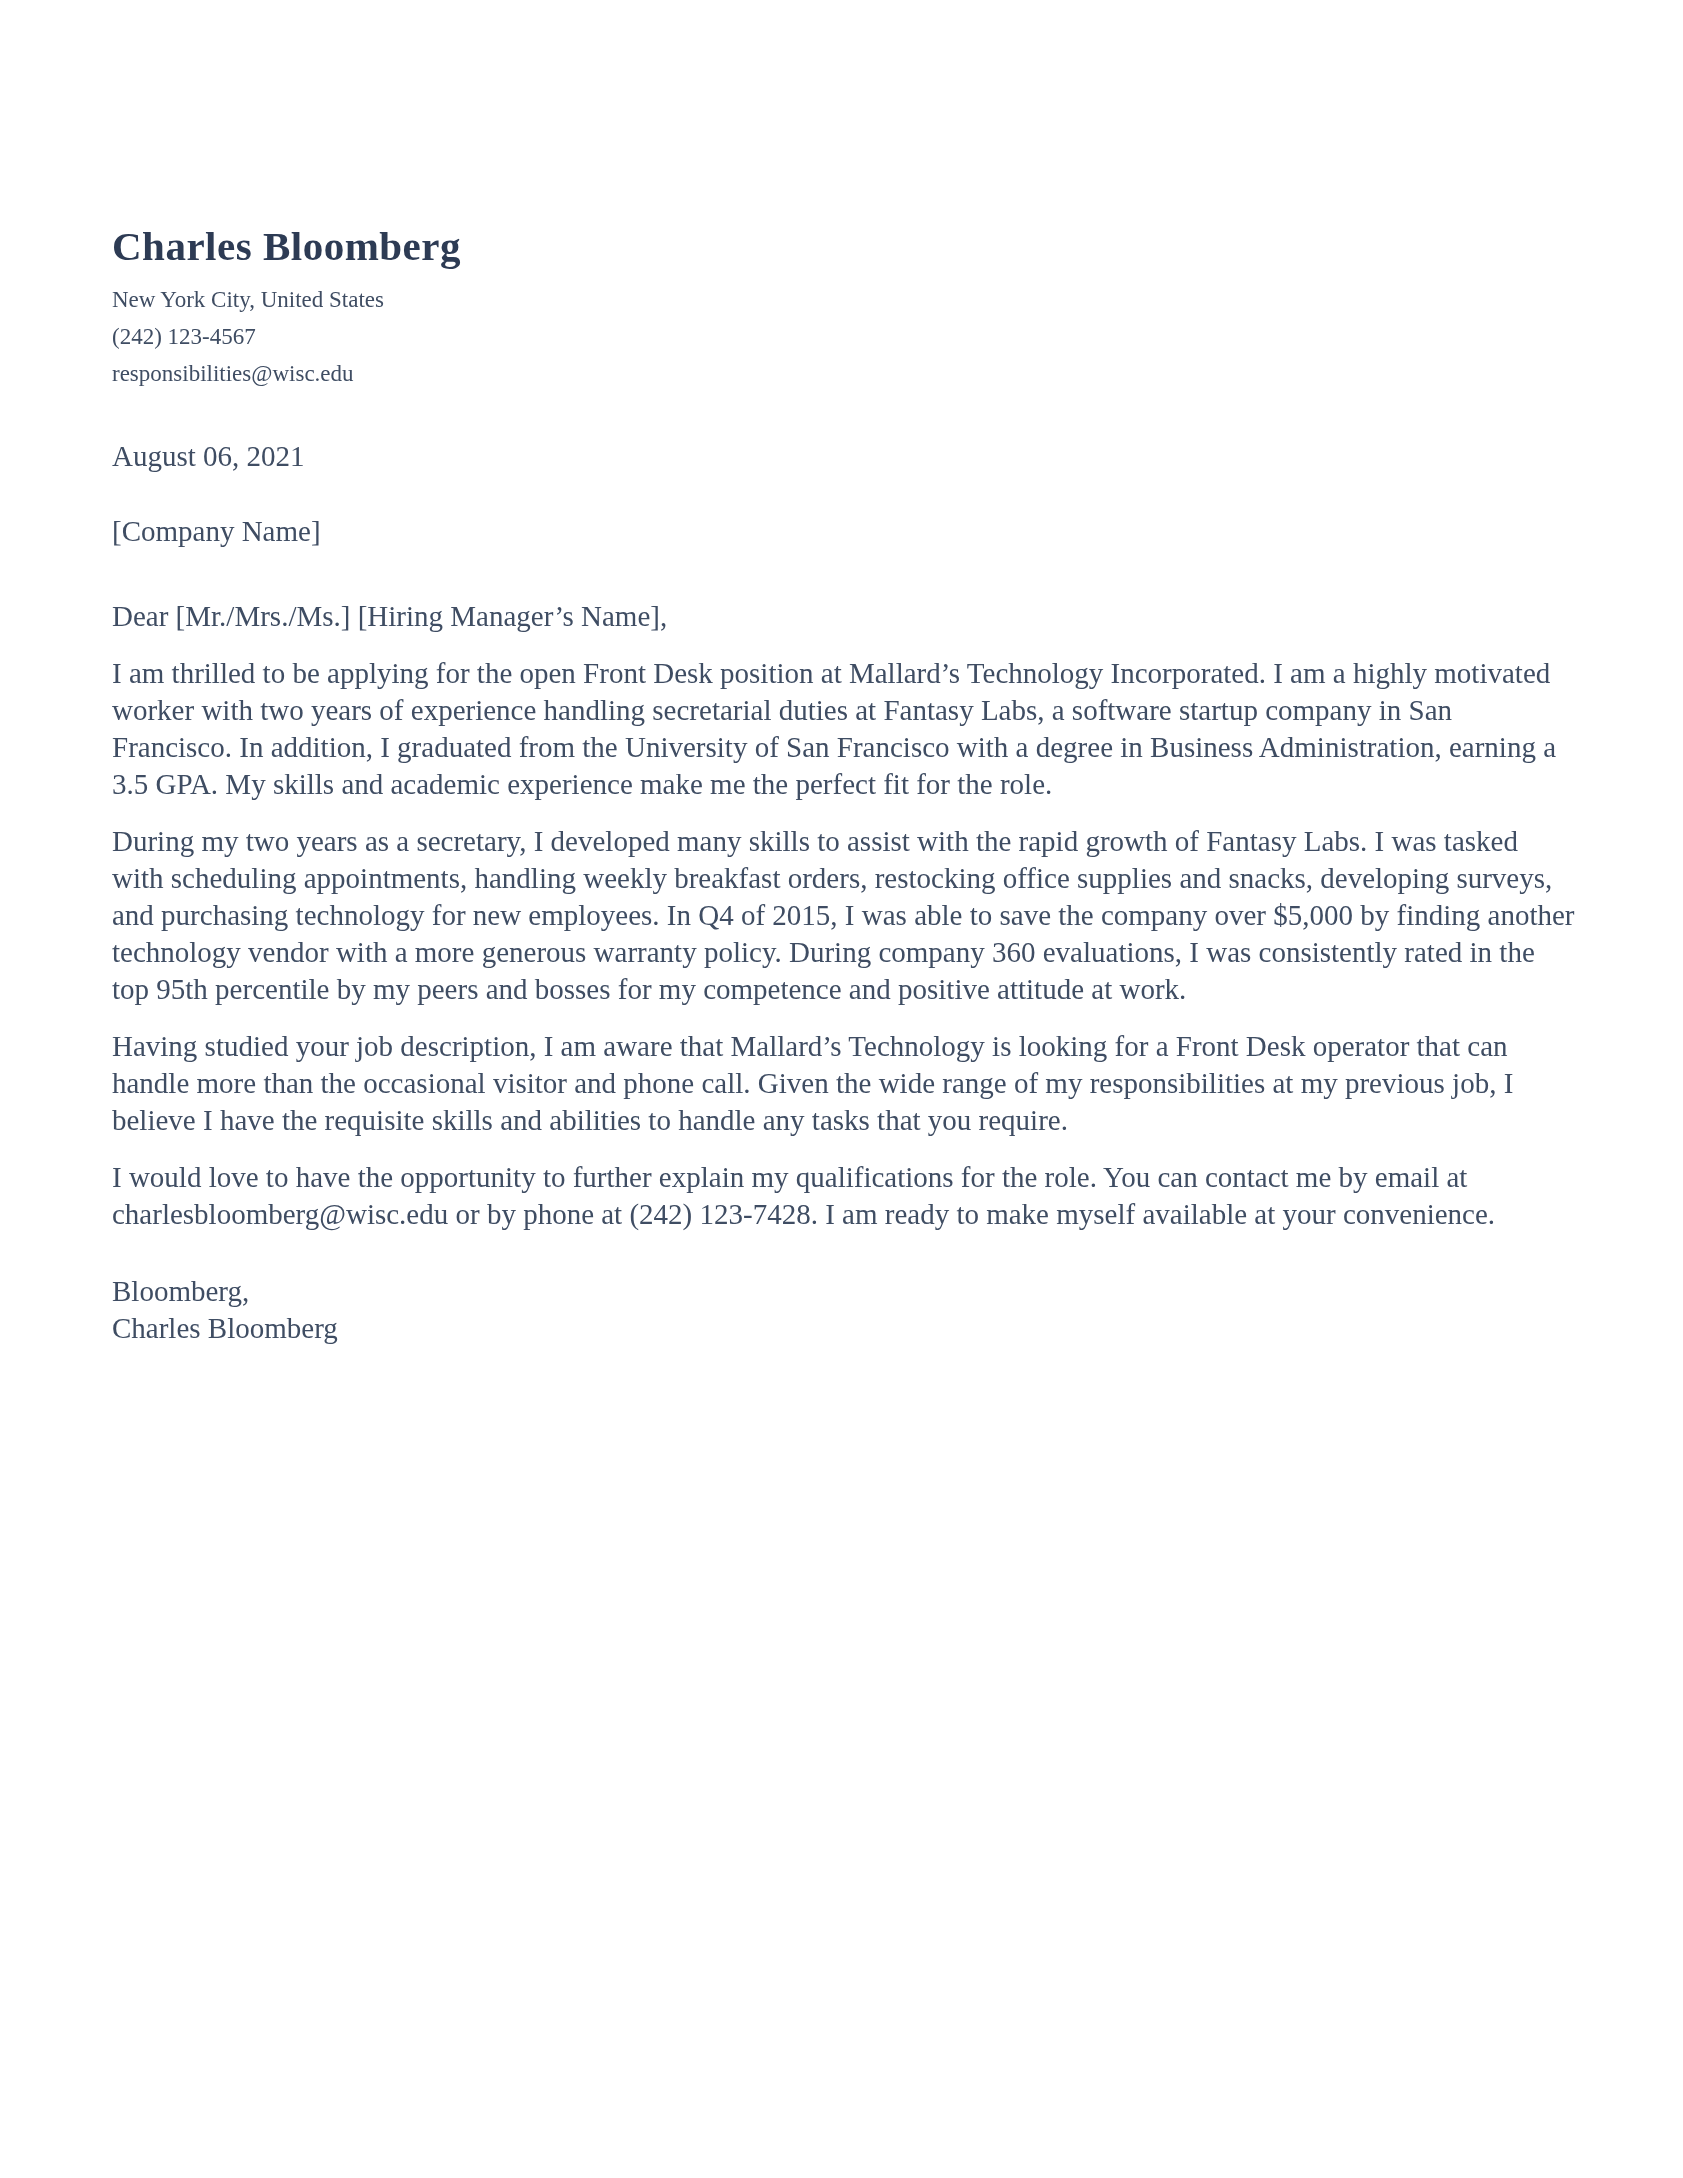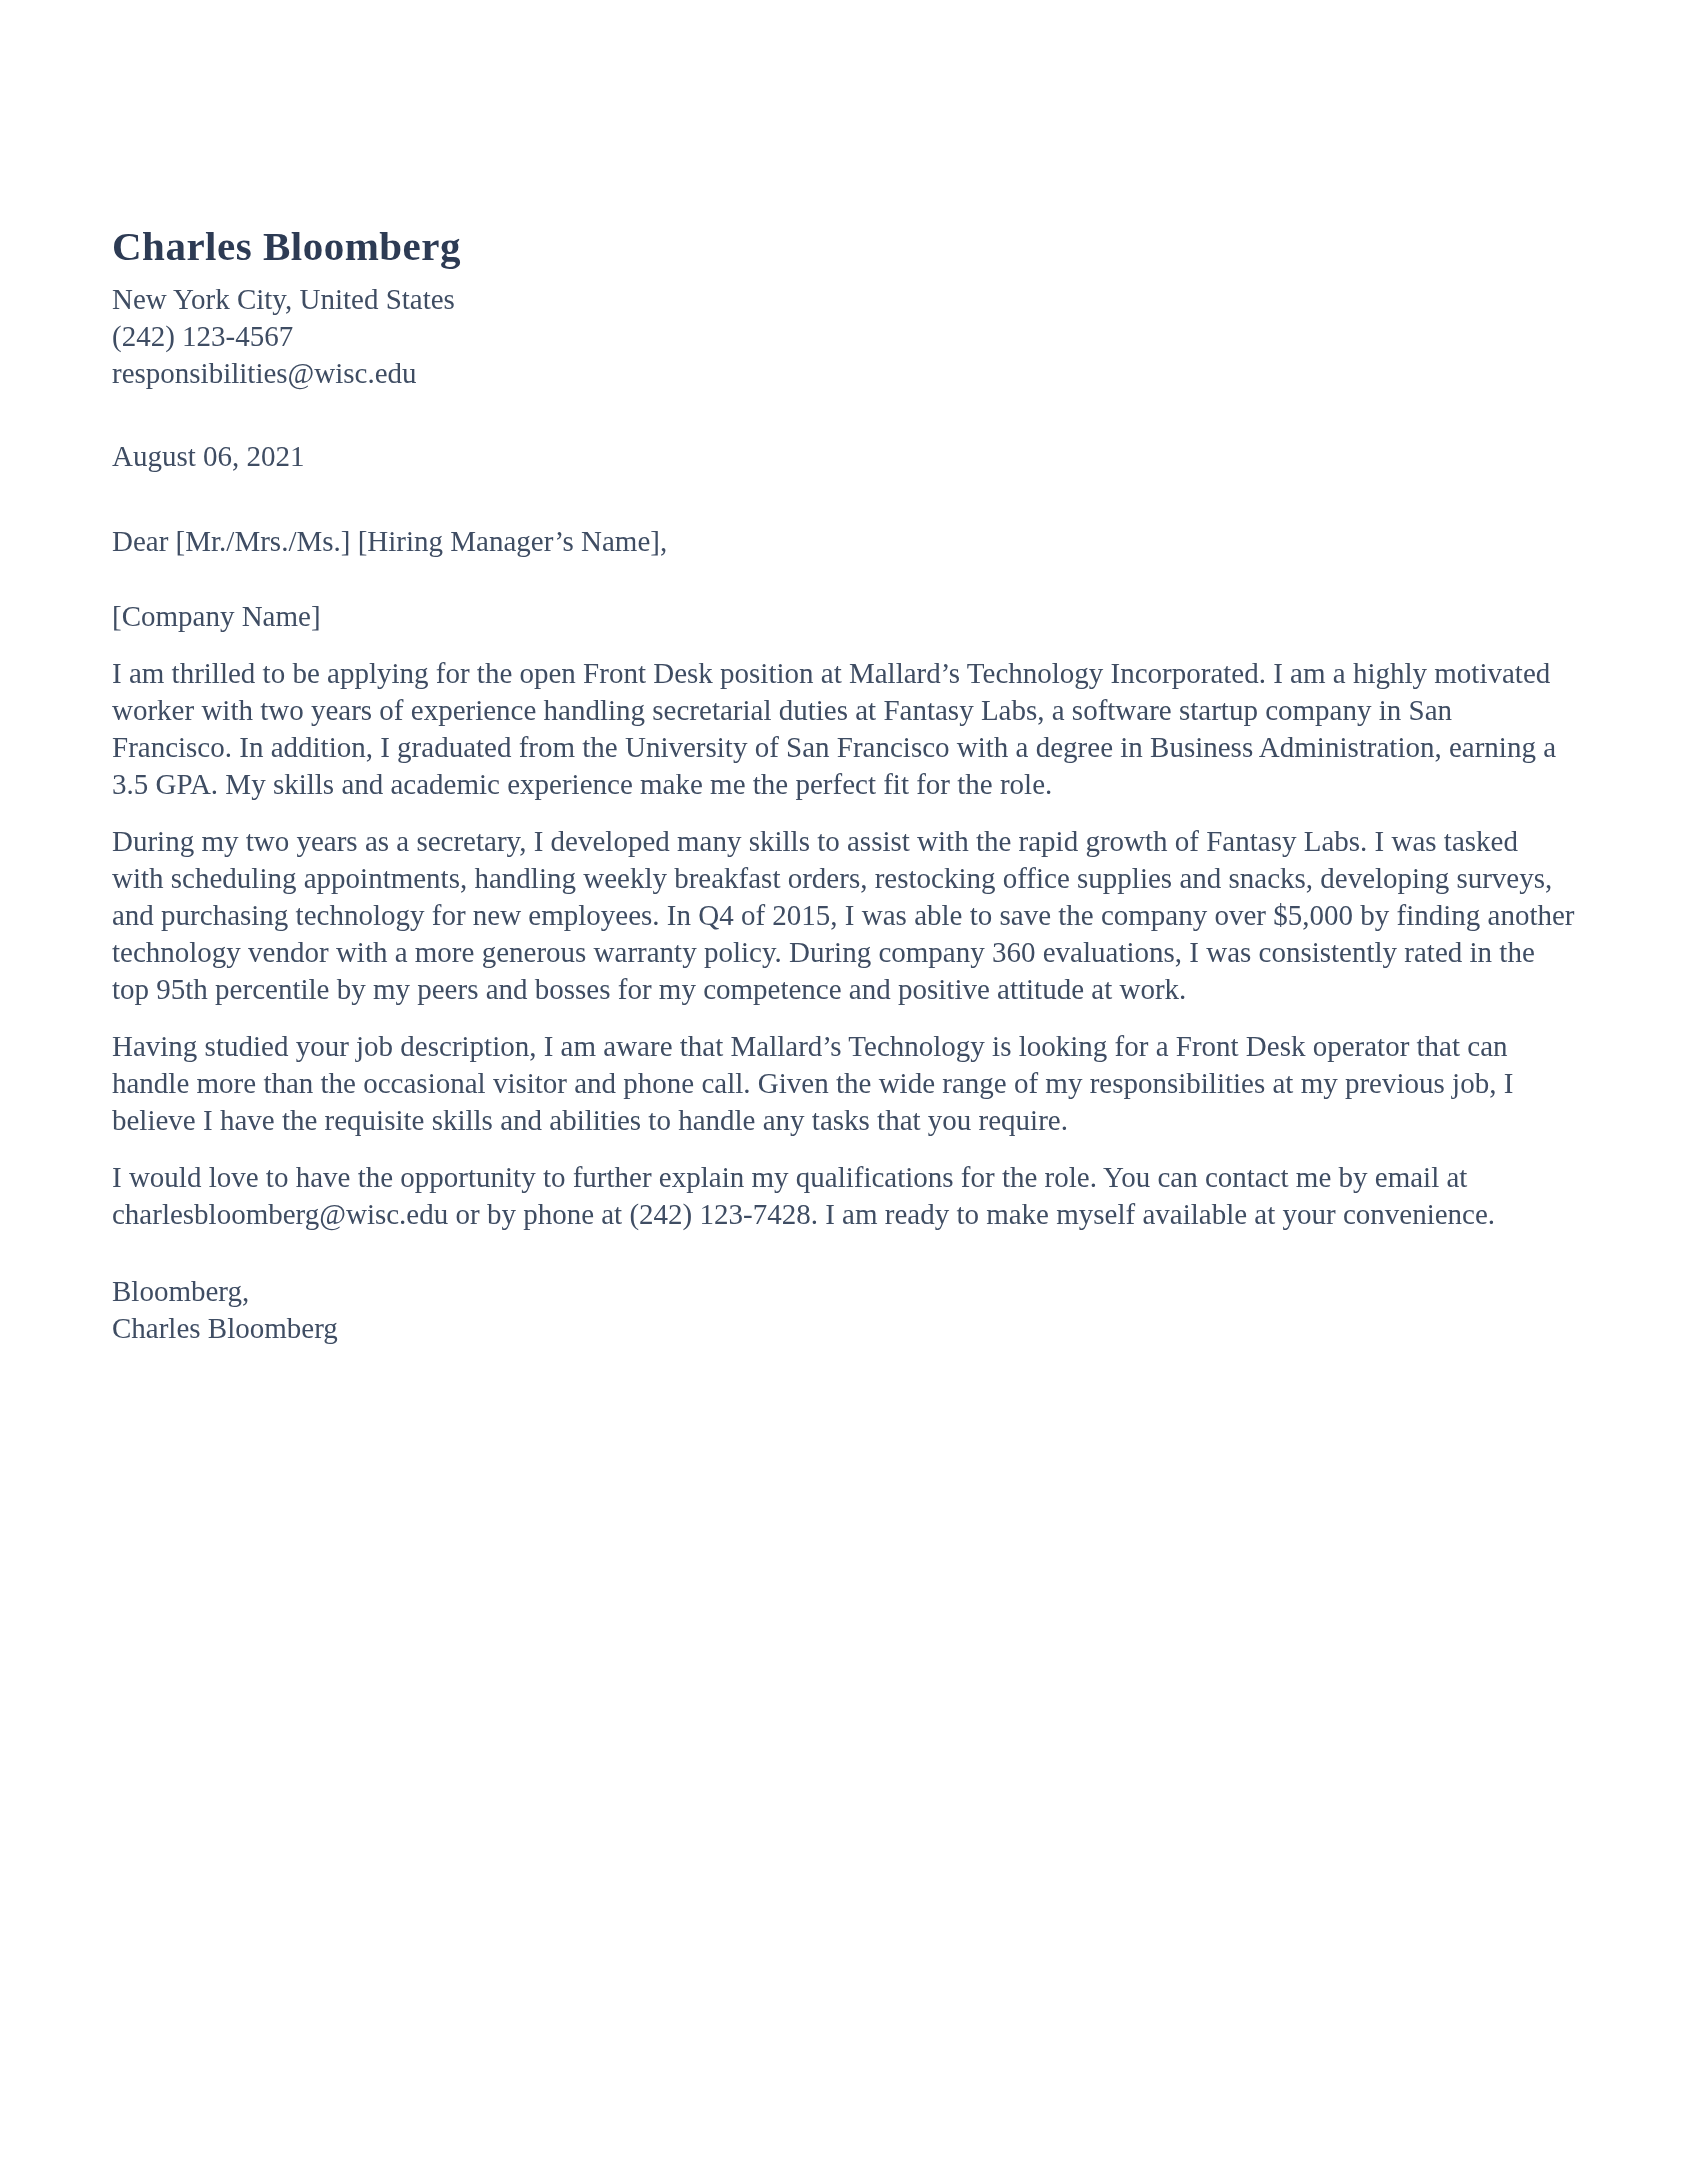--- a/index.html
+++ b/index.html
@@ -26,21 +26,21 @@
   .letter-title {
     margin: 0 0 10px 0;
     font-size: 41px;
     line-height: 49px;
     font-weight: 700;
     color: var(--title-color);
     letter-spacing: 0.5px;
   }
   .contact-block p {
     margin: 0;
-    font-size: 29px;
+    font-size: 23px;
     line-height: 37px;
   }
   .body-text {
     font-size: 29px;
     line-height: 37px;
   }
   .date-line { margin: 46px 0 0 0; }
   .recipient-line { margin: 38px 0 0 0; }
   .salutation-line { margin: 48px 0 0 0; }
   .body-paragraph { margin: 20px 0 0 0; }
@@ -55,23 +55,23 @@
   <h1 class="letter-title">Charles Bloomberg</h1>
 
   <div class="contact-block body-text">
     <p>New York City, United States</p>
     <p>(242) 123-4567</p>
     <p>responsibilities@wisc.edu</p>
   </div>
 
   <p class="body-text date-line">August 06, 2021</p>
 
+  <p class="body-text recipient-line">[Company Name]</p>
+
   <p class="body-text salutation-line">Dear [Mr./Mrs./Ms.] [Hiring Manager’s Name],</p>
-
-  <p class="body-text recipient-line">[Company Name]</p>
 
   <div>
     <p class="body-text body-paragraph">I am thrilled to be applying for the open Front Desk position at Mallard’s Technology Incorporated. I am a highly motivated worker with two years of experience handling secretarial duties at Fantasy Labs, a software startup company in San Francisco. In addition, I graduated from the University of San Francisco with a degree in Business Administration, earning a 3.5 GPA. My skills and academic experience make me the perfect fit for the role.</p>
     <p class="body-text body-paragraph">During my two years as a secretary, I developed many skills to assist with the rapid growth of Fantasy Labs. I was tasked with scheduling appointments, handling weekly breakfast orders, restocking office supplies and snacks, developing surveys, and purchasing technology for new employees. In Q4 of 2015, I was able to save the company over $5,000 by finding another technology vendor with a more generous warranty policy. During company 360 evaluations, I was consistently rated in the top 95th percentile by my peers and bosses for my competence and positive attitude at work.</p>
     <p class="body-text body-paragraph">Having studied your job description, I am aware that Mallard’s Technology is looking for a Front Desk operator that can handle more than the occasional visitor and phone call. Given the wide range of my responsibilities at my previous job, I believe I have the requisite skills and abilities to handle any tasks that you require.</p>
     <p class="body-text body-paragraph">I would love to have the opportunity to further explain my qualifications for the role. You can contact me by email at charlesbloomberg@wisc.edu or by phone at (242) 123-7428. I am ready to make myself available at your convenience.</p>
   </div>
 
   <div>
     <p class="body-text closing-line">Bloomberg,</p>

